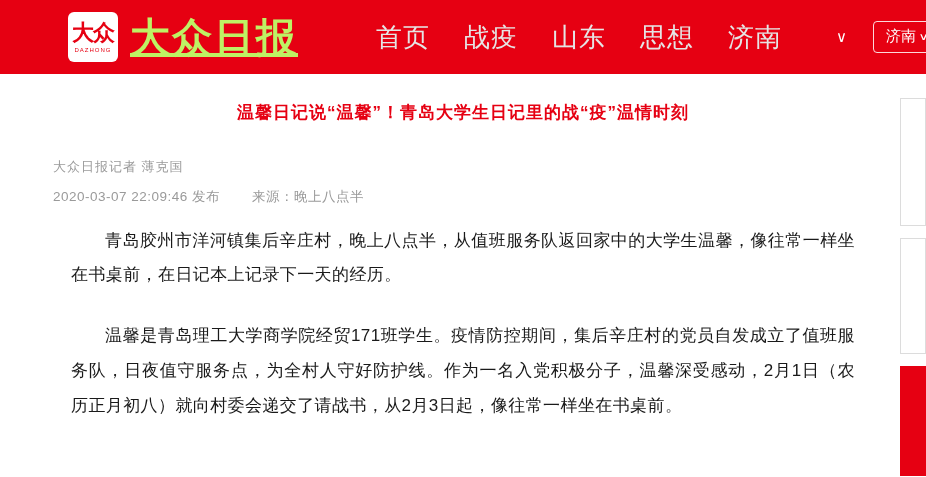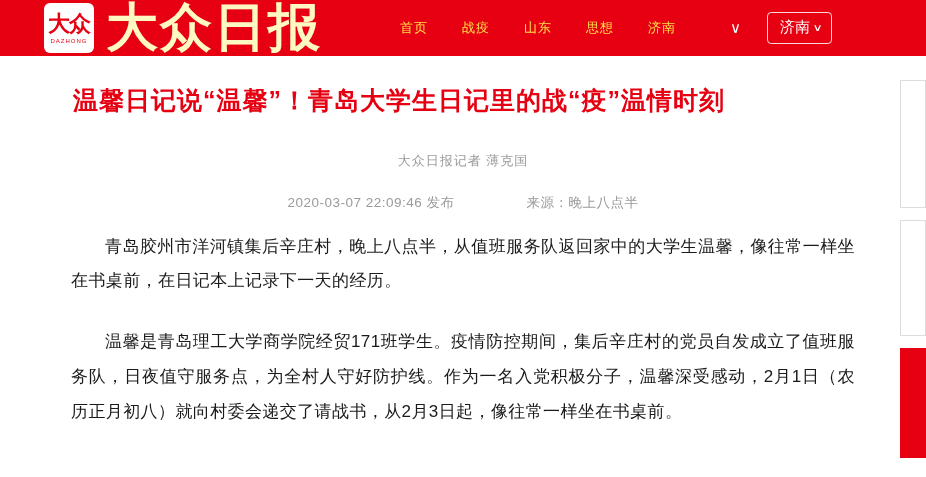--- a/index.html
+++ b/index.html
@@ -9,25 +9,25 @@
   body {
     width: 926px;
     height: 477px;
     background: #ffffff;
     font-family: "Liberation Sans", sans-serif;
     overflow: hidden;
   }
 
   
   .site-header {
-    height: 56px;
+    height: 74px;
     background: #e60012;
     display: flex;
     align-items: center;
-    padding: 0 0 0 44px;
+    padding: 0 0 0 68px;
     box-sizing: border-box;
     position: relative;
   }
   .brand {
     display: flex;
     align-items: center;
     gap: 12px;
   }
   .brand-mark {
     width: 50px;
@@ -48,37 +48,38 @@
     font-family: "DejaVu Sans", sans-serif;
   }
   .brand-mark .bm-bottom {
     color: #e60012;
     font-size: 6px;
     letter-spacing: 1px;
     margin-top: 3px;
     font-family: "Liberation Sans", sans-serif;
   }
   .brand-title {
-    color: #fef9c3;
-    font-size: 52px;
+    color: #bef264;
+    font-size: 40px;
     font-weight: bold;
     letter-spacing: 2px;
     font-family: "DejaVu Sans", sans-serif;
     white-space: nowrap;
+    text-decoration: underline;
   }
 
   .main-nav {
     display: flex;
     align-items: center;
     gap: 34px;
     margin-left: 78px;
   }
   .nav-item {
-    color: #fde047;
-    font-size: 13px;
+    color: #e5e5e5;
+    font-size: 26px;
     letter-spacing: 1px;
     white-space: nowrap;
     cursor: pointer;
   }
   .nav-more {
     color: #ffffff;
     font-size: 15px;
     margin-left: 20px;
     cursor: pointer;
   }
@@ -106,44 +107,42 @@
     position: relative;
     height: calc(477px - 74px);
   }
   .article {
     width: 820px;
     margin: 0 auto;
     padding-top: 26px;
     box-sizing: border-box;
   }
   .article-title {
-    font-size: 25px;
+    font-size: 17px;
     color: #e60012;
     font-weight: bold;
-    text-align: left;
+    text-align: center;
     letter-spacing: 1px;
     line-height: 1.5;
     margin: 0 0 0 0;
     padding: 0 20px;
   }
   .article-author {
-    text-align: center;
     color: #9a9a9a;
     font-size: 13px;
     margin-top: 32px;
     letter-spacing: 1px;
   }
   .article-meta {
     display: flex;
-    justify-content: center;
-    align-items: center;
-    gap: 72px;
+    align-items: center;
+    gap: 32px;
     color: #9a9a9a;
     font-size: 13.5px;
-    margin-top: 24px;
+    margin-top: 12px;
     letter-spacing: 0.5px;
   }
   .article-content {
     margin-top: 18px;
     padding: 0 18px;
   }
   .article-content p {
     margin: 0 0 26px 0;
     font-size: 17px;
     line-height: 2.05;

